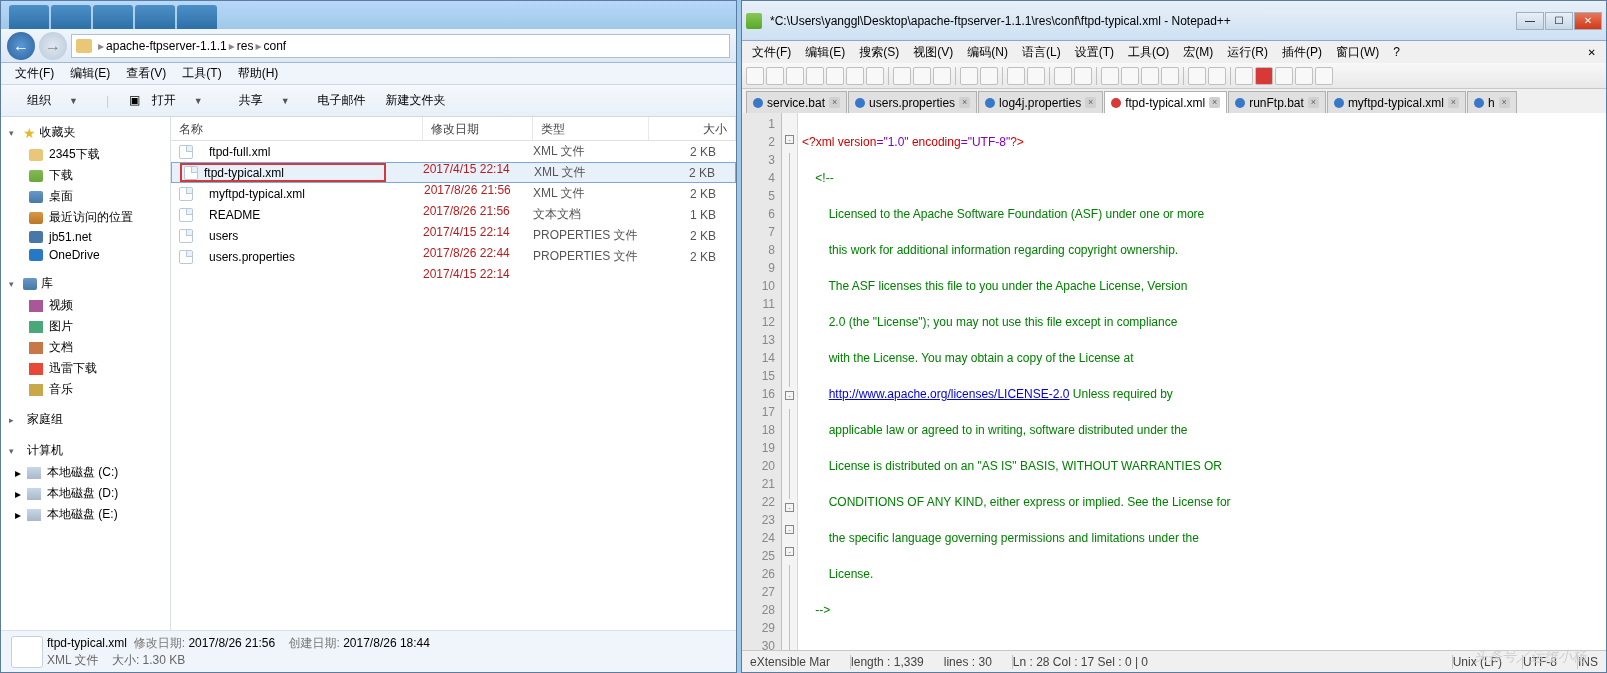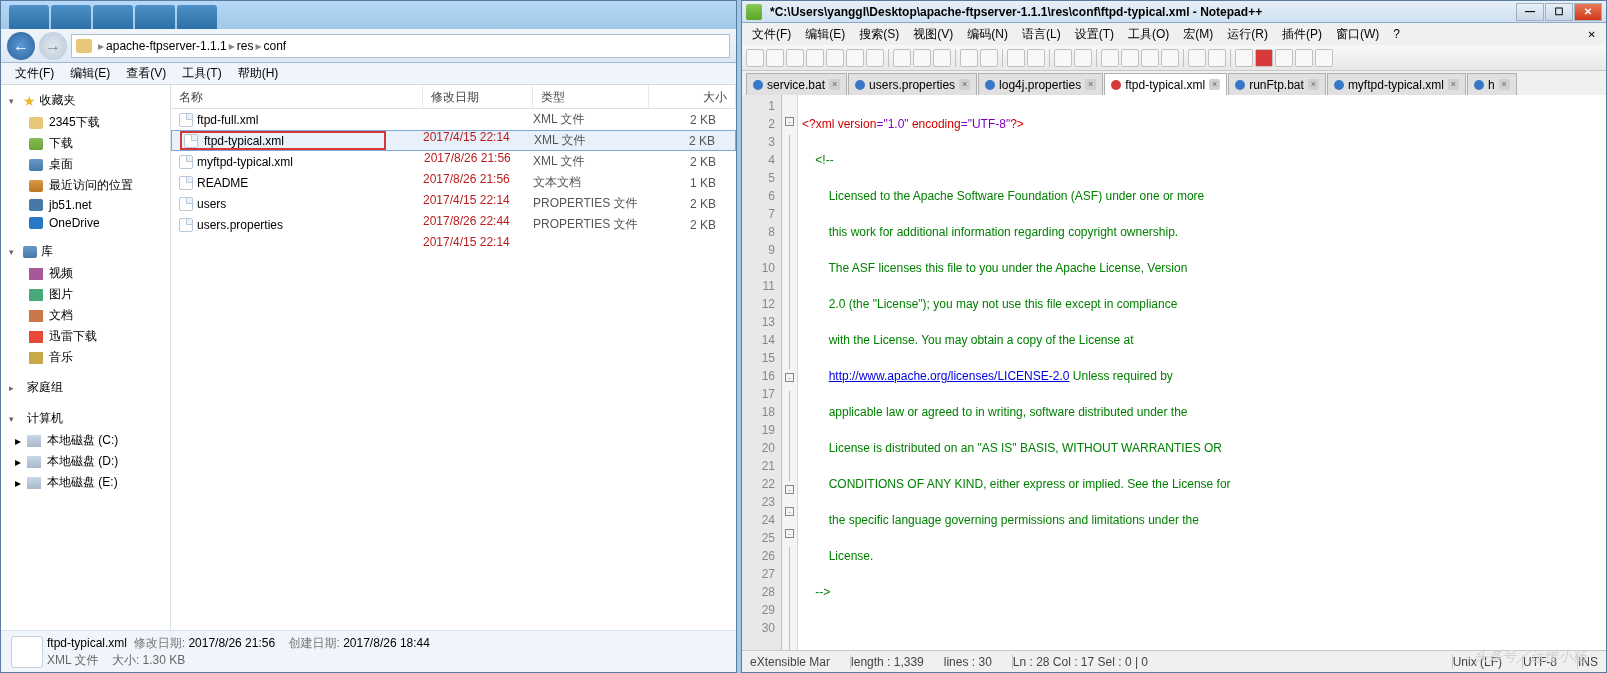--- a/index.html
+++ b/index.html
@@ -45,32 +45,32 @@
 .mus-ico{background:#c8a848;}
 .hg-ico{background:#888;}
 .comp-ico{background:linear-gradient(#a8c8e8,#6898c8);}
 .disk-ico{background:linear-gradient(#c8d8e8,#a8b8c8);}
 .exp-main { flex:1; display:flex; flex-direction:column;}
 .col-hdr{height:24px;display:flex;border-bottom:1px solid #e0e0e0;}
 .col-hdr div{padding:4px 8px;border-right:1px solid #e8e8e8;color:#444;}
 .c-name{width:252px;} .c-date{width:110px;} .c-type{width:116px;} .c-size{flex:1;text-align:right;padding-right:20px;}
 .file-row{height:21px;display:flex;align-items:center;}
 .file-row.sel{background:#e8f0fa;border:1px solid #7da8d8;}
-.file-row .f-name{width:252px;display:flex;align-items:center;gap:4px;padding-left:8px;}
+.file-row .f-name{width:252px;display:flex;align-items:center;gap:16px;padding-left:8px;}
 .file-row .f-date{width:110px;color:#b91c1c;margin-top:35px;}
 .file-row .f-type{width:116px;color:#555;}
 .file-row .f-size{flex:1;text-align:right;padding-right:20px;color:#555;}
 .file-ico{width:14px;height:14px;background:#fff;border:1px solid #b8c8d8;border-radius:2px;position:relative;}
 .file-ico::after{content:"";position:absolute;top:0;right:0;width:5px;height:5px;background:#e8f0f8;border-left:1px solid #b8c8d8;border-bottom:1px solid #b8c8d8;}
 .sel-box{border:2px solid #d43838;padding:0;width:206px;}
 .exp-status{height:42px;border-top:1px solid #d8e0e8;background:#f0f5fb;display:flex;align-items:center;padding:4px 10px;gap:4px;}
 .status-ico{width:32px;height:32px;background:#fff;border:1px solid #c8d0d8;border-radius:3px;}
 
 
-.npp-title{height:22px;background:linear-gradient(#e8f0f8,#cde0f2);display:flex;align-items:center;padding:0 4px;border-bottom:1px solid #8ca8c8;font-weight:bold;}
+.npp-title{height:40px;background:linear-gradient(#e8f0f8,#cde0f2);display:flex;align-items:center;padding:0 4px;border-bottom:1px solid #8ca8c8;}
 .npp-title-txt{flex:1;padding-left:4px;}
 .npp-ico{width:16px;height:16px;background:linear-gradient(#88c858,#58a828);border-radius:2px;margin-right:4px;}
 .win-btns{display:flex;gap:1px;margin-left:auto;}
 .win-btn{width:28px;height:18px;background:linear-gradient(#e8f0f8,#c8d8e8);border:1px solid #a0b0c0;display:flex;align-items:center;justify-content:center;font-size:10px;}
 .win-btn.close{background:linear-gradient(#e87858,#d03818);color:#fff;}
 .npp-menu{height:22px;background:#f0f0f0;display:flex;align-items:center;padding:0 4px;gap:2px;}
 .npp-menu span{padding:2px 6px;}
 .npp-tb{height:26px;background:linear-gradient(#f8f8f8,#e8e8e8);border-bottom:1px solid #c8c8c8;display:flex;align-items:center;padding:0 4px;gap:2px;}
 .npp-tb-ico{width:18px;height:18px;border:1px solid #c0c0c0;background:#f8f8f8;border-radius:2px;}
 .tb-sep2{width:1px;height:18px;background:#c0c0c0;margin:0 2px;}
@@ -122,20 +122,28 @@
       <span>conf</span>
     </div>
   </div>
   <div class="exp-menu">
     <span>文件(F)</span>
     <span>编辑(E)</span>
     <span>查看(V)</span>
     <span>工具(T)</span>
     <span>帮助(H)</span>
   </div>
+  <div class="exp-toolbar">
+    <span><span>组织</span><span class="drop">▼</span></span>
+    <span class="tb-sep">|</span>
+    <span>▣ <span>打开</span><span class="drop">▼</span></span>
+    <span><span>共享</span><span class="drop">▼</span></span>
+    <span>电子邮件</span>
+    <span>新建文件夹</span>
+  </div>
   <div class="exp-body">
     <div class="exp-side">
       <div class="side-grp">
         <div class="side-hdr">
             <span class="tri">▾</span>
             <span class="fav-star">★</span>
             <span>收藏夹</span>
           </div>
         <div class="side-item">
             <span class="ico fld"></span>

